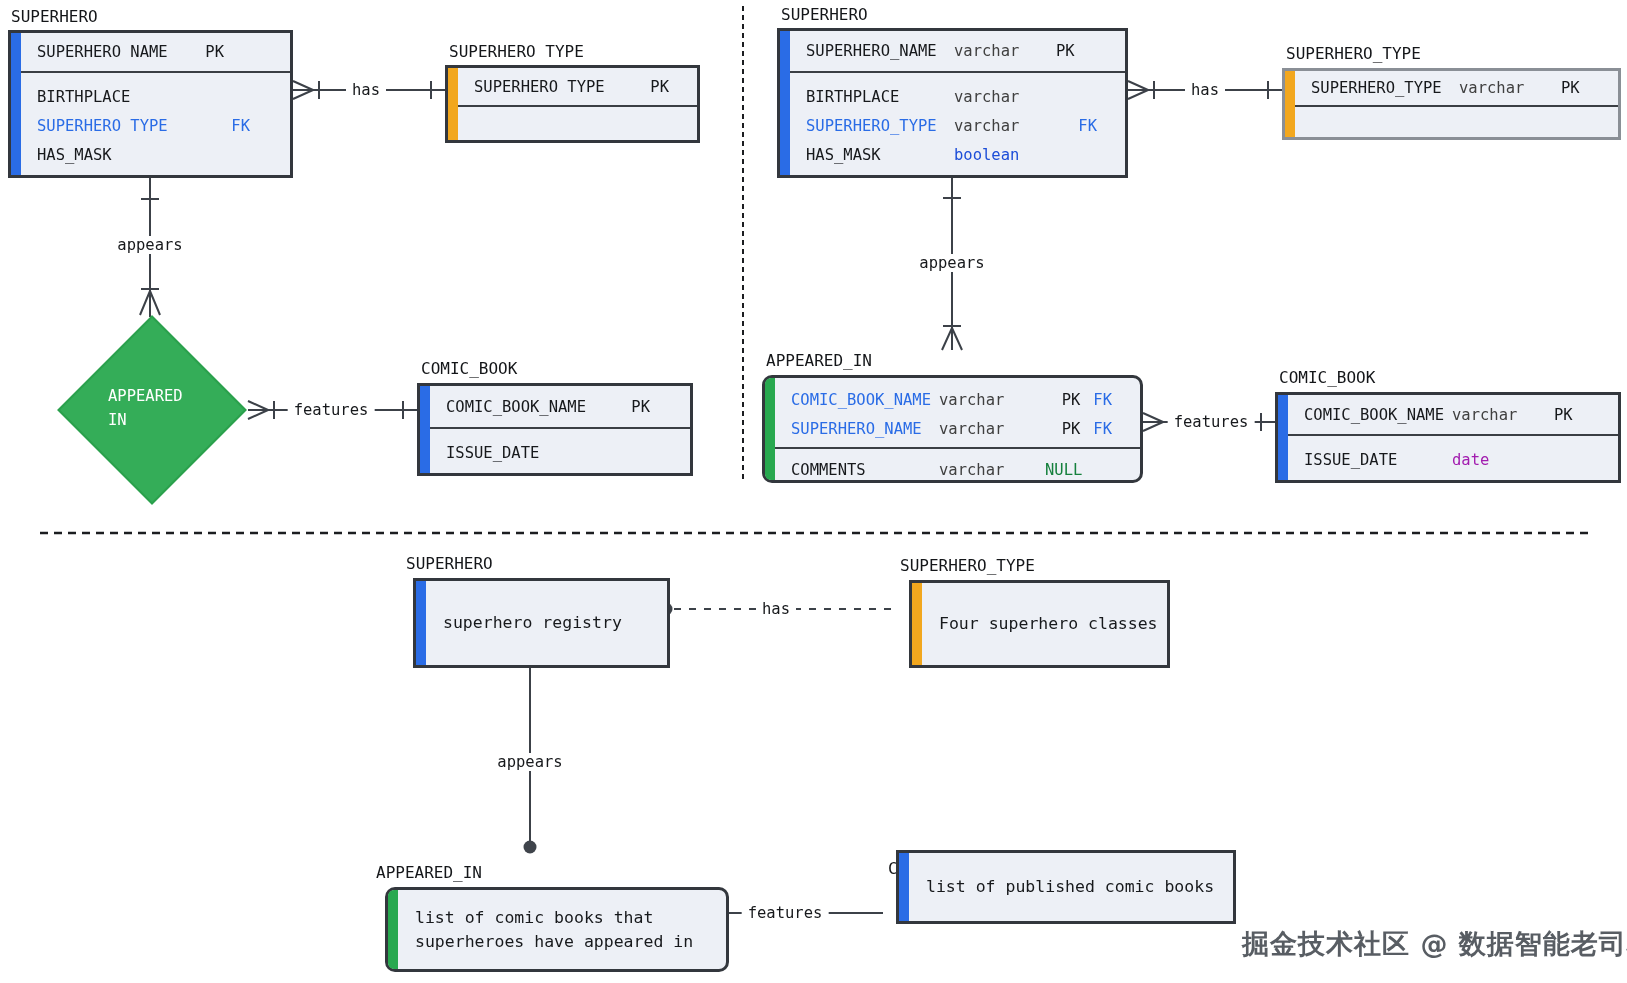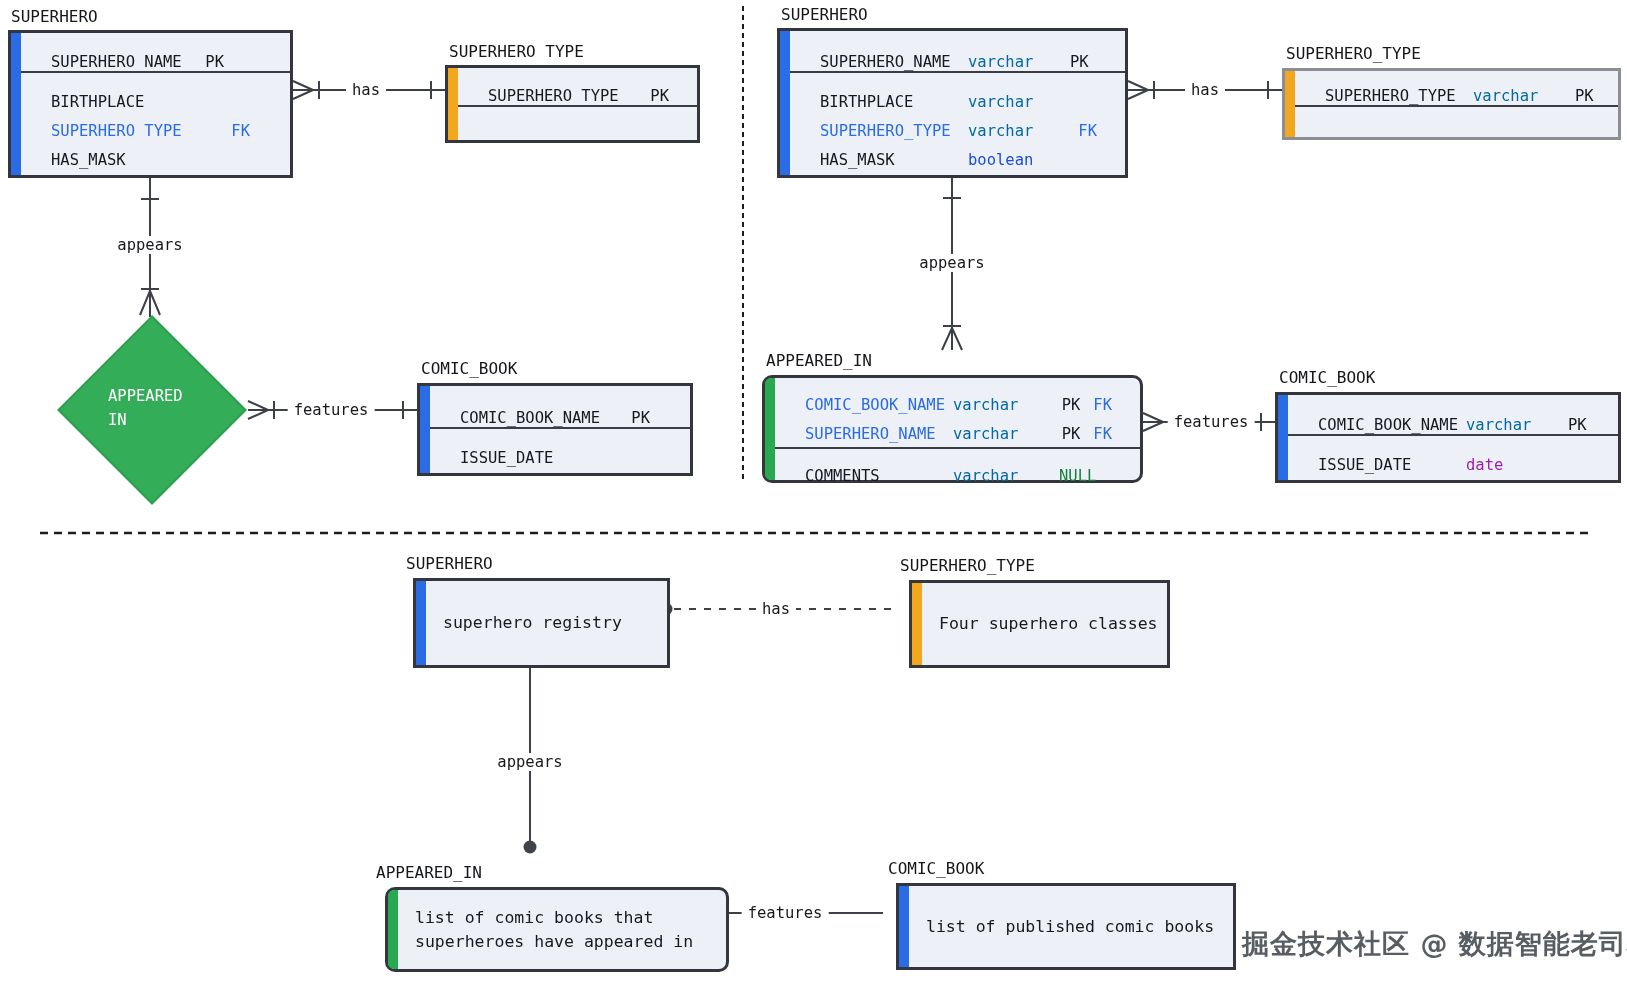--- a/index.html
+++ b/index.html
@@ -15,30 +15,30 @@
   .bar{position:absolute;left:0;top:0;bottom:0;width:10px;}
   .round .bar{border-radius:6px 0 0 6px;}
   .bar.blue{background:#2a6ce6;}
   .bar.orange{background:#f2a71e;}
   .bar.green{background:#28a84f;}
   .inner{margin-left:10px;height:100%;display:flex;flex-direction:column;}
   .hdr{height:44px;display:flex;align-items:center;padding-left:14px;}
   .sep{height:2px;background:#3a3e44;flex:none;}
   .tbody{padding:9px 0 6px 0;}
   .tbody2{padding:5px 0 4px 0;}
-  .row{height:29px;display:flex;align-items:flex-end;padding-left:30px;
+  .row{height:29px;display:flex;align-items:center;padding-left:16px;
        font-size:15.5px;color:#17191c;white-space:nowrap;}
   .hdr.row{height:42px;}
   .fname{color:#17191c;}
   .fname.blue,.kblue{color:#2a6ce6;}
   .ftype{color:#e8740e;}
   .ftype.tblue{color:#2a6ce6;}
   .ftype.tgreen{color:#18a437;}
   .p .fname{width:148px;flex:none;}
-  .p .ftype{width:102px;flex:none;color:#0369a1;}
+  .p .ftype{width:102px;flex:none;color:#404040;}
   .p .ftype.tblue{color:#a21caf;}
   .p .ftype.tgreen{color:#1d4ed8;}
   .keys{margin-left:auto;display:flex;gap:13px;}
   .mr-a{margin-right:66px;} .mr-b{margin-right:54px;}
   .mr-c{margin-right:40px;} .mr-d{margin-right:28px;}
   .nullable{margin-left:4px;color:#15803d;}
   .tbl-title{position:absolute;font-size:16px;color:#141619;white-space:nowrap;}
 
   
   #a-superhero{left:8px;top:30px;width:285px;height:148px;}
@@ -66,21 +66,21 @@
   .cbox{position:absolute;background:#edf0f6;border:3px solid #33373d;box-sizing:border-box;
         display:flex;flex-direction:column;justify-content:center;margin-left:13px;}
   .cbox .desc{margin-left:10px;padding-left:17px;font-size:16.5px;color:#17191c;
               line-height:24px;white-space:nowrap;}
   #c-superhero{left:400px;top:578px;width:257px;height:90px;}
   #t-c-superhero{left:406px;top:554px;}
   #c-type{left:896px;top:580px;width:261px;height:88px;}
   #t-c-type{left:900px;top:556px;}
   #c-appeared{left:372px;top:887px;width:344px;height:85px;border-radius:10px;}
   #t-c-appeared{left:376px;top:863px;}
-  #c-comic{left:883px;top:883px;width:340px;height:87px;}
+  #c-comic{left:883px;top:850px;width:340px;height:74px;}
   #t-c-comic{left:888px;top:859px;}
 
   
   .rel-label{position:absolute;transform:translate(-50%,-50%);background:#ffffff;
              padding:0 6px;font-size:15.5px;color:#17191c;white-space:nowrap;}
   #l-a-has{left:366px;top:90px;}
   #l-a-appears{left:150px;top:245px;}
   #l-a-features{left:331px;top:410px;}
   #l-b-has{left:1205px;top:90px;}
   #l-b-appears{left:952px;top:263px;}

